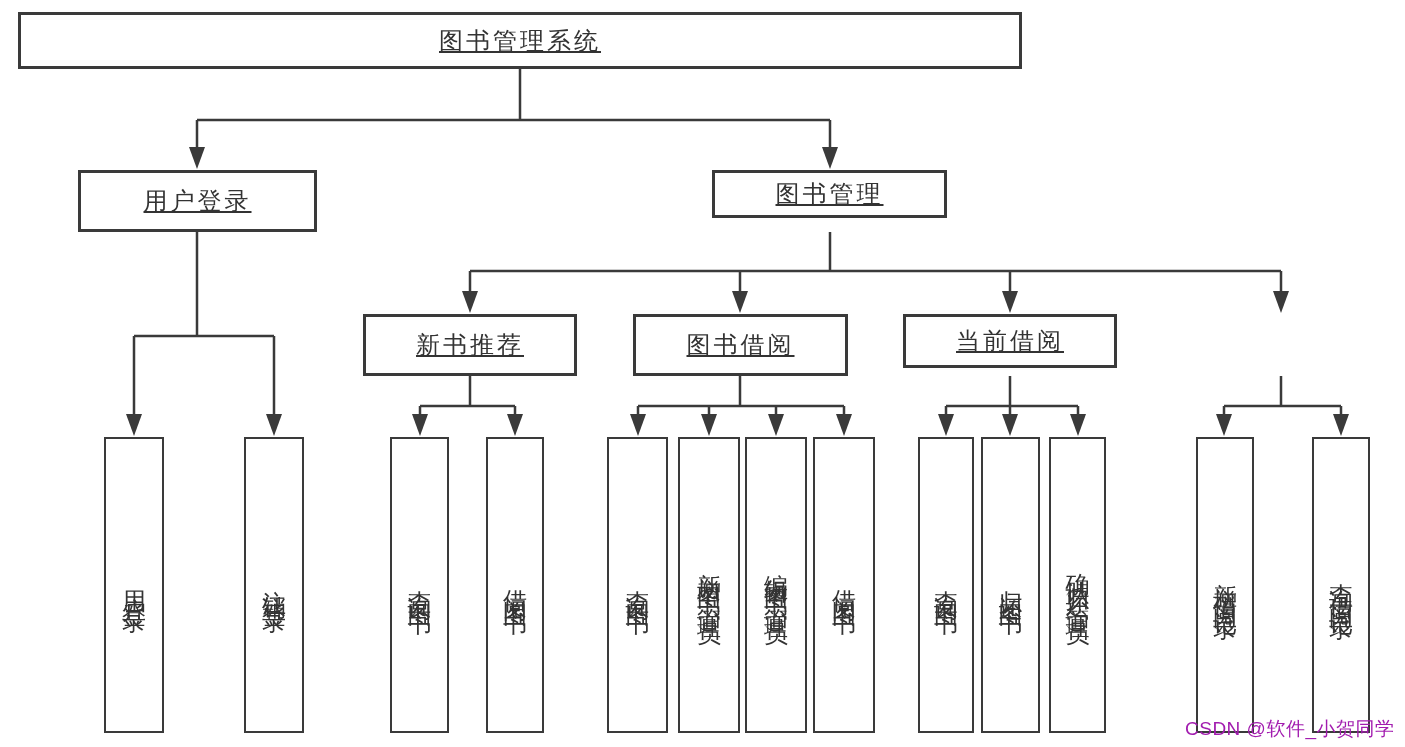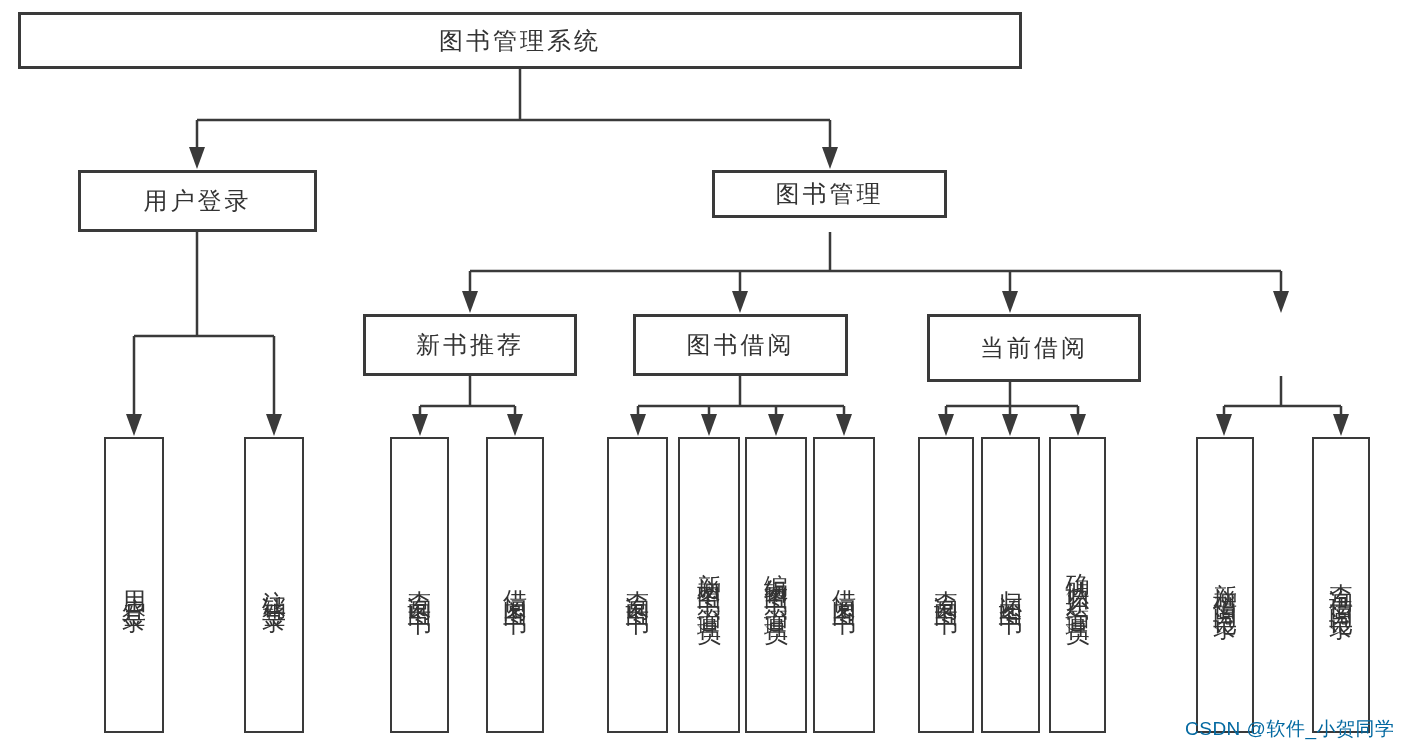--- a/index.html
+++ b/index.html
@@ -14,20 +14,21 @@
   #connectors{position:absolute;left:0;top:0;width:1405px;height:747px;}
   .node{
     position:absolute;
     box-sizing:border-box;
     background:#ffffff;
     border:3px solid #3a3a3a;
     display:flex;align-items:center;justify-content:center;
     font-size:24px;letter-spacing:3px;
     color:#333333;
     white-space:nowrap;
+    text-decoration:underline;
   }
   .leaf{
     position:absolute;
     box-sizing:border-box;
     background:#ffffff;
     border:2.5px solid #3a3a3a;
     display:flex;align-items:center;justify-content:center;
     top:437px;height:296px;
   }
   .leaf span{
@@ -37,39 +38,39 @@
     letter-spacing:7px;
     color:#333333;
     line-height:1;
   }
   
   #n-root{left:18px;top:12px;width:1004px;height:57px;}
   #n-user-login{left:78px;top:170px;width:239px;height:62px;}
   #n-book-mgmt{left:712px;top:170px;width:235px;height:48px;}
   #n-new-book{left:363px;top:314px;width:214px;height:62px;}
   #n-book-borrow{left:633px;top:314px;width:215px;height:62px;}
-  #n-current-borrow{left:903px;top:314px;width:214px;height:68px;margin-left:24px;}
+  #n-current-borrow{left:903px;top:314px;width:214px;height:54px;}
   #n-borrow-record{left:1173px;top:314px;width:217px;height:62px;}
   
   #lf-a1{left:104px;width:60px;}
   #lf-a2{left:244px;width:60px;}
   #lf-b1{left:390px;width:59px;}
   #lf-b2{left:486px;width:58px;}
   #lf-c1{left:607px;width:61px;}
   #lf-c2{left:678px;width:62px;}
   #lf-c3{left:745px;width:62px;}
   #lf-c4{left:813px;width:62px;}
   #lf-d1{left:918px;width:56px;}
   #lf-d2{left:981px;width:59px;}
   #lf-d3{left:1049px;width:57px;}
   #lf-e1{left:1196px;width:58px;}
   #lf-e2{left:1312px;width:58px;}
   #watermark{
     position:absolute;left:1185px;top:716px;
-    font-size:19px;color:#0369a1;letter-spacing:0.5px;
+    font-size:19px;color:#a21caf;letter-spacing:0.5px;
     z-index:5;white-space:nowrap;
   }
 </style>
 </head>
 <body>
 
 <div id="stage">
 
   <svg id="connectors" viewBox="0 0 1405 747" xmlns="http://www.w3.org/2000/svg">
     <path fill="none" stroke="#3a3a3a" stroke-width="2.5" d="

